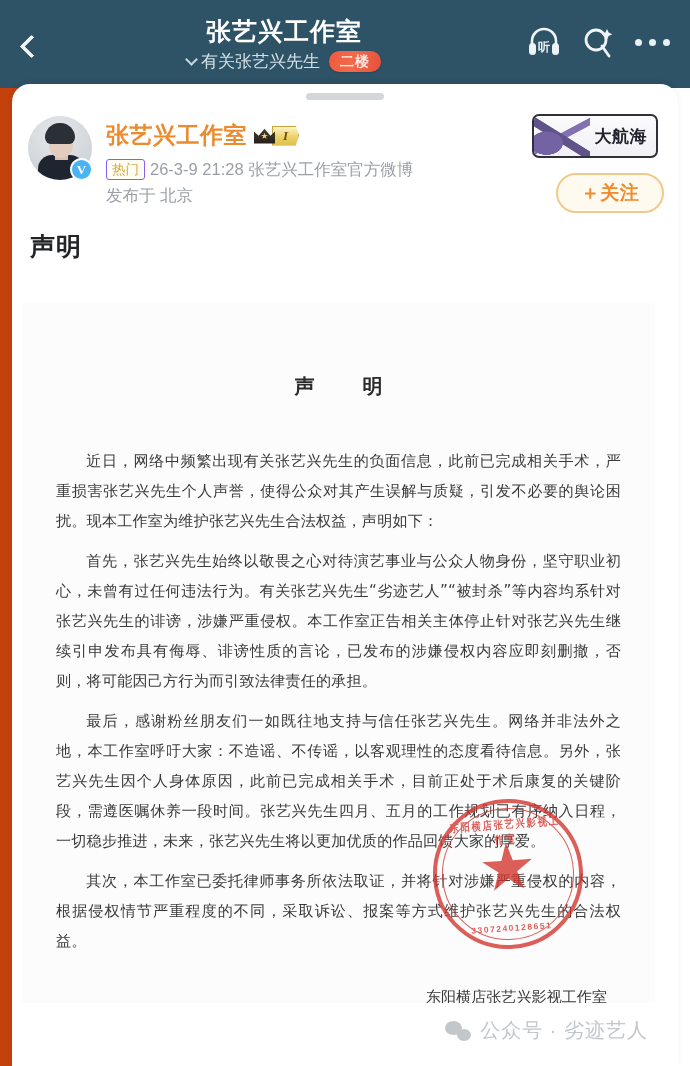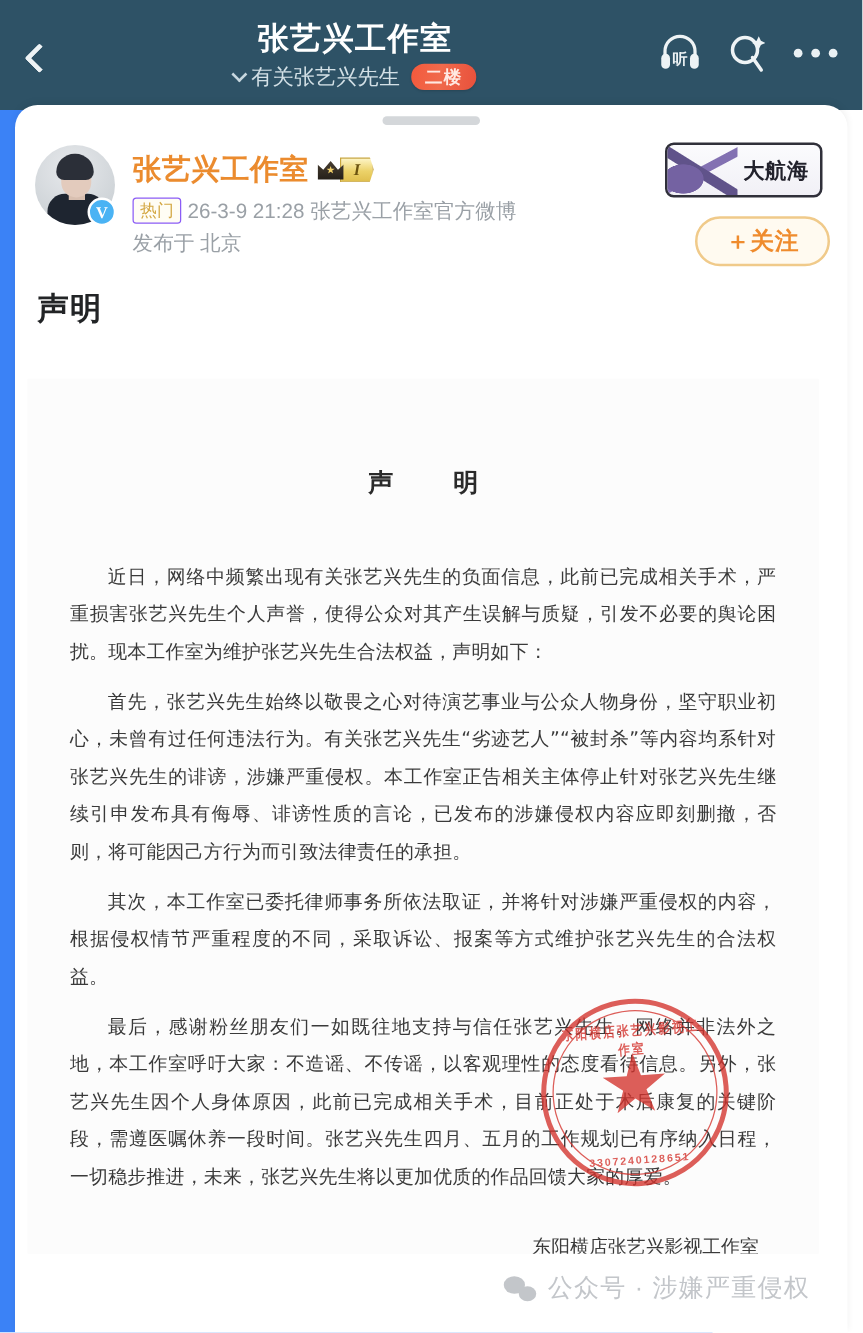--- a/index.html
+++ b/index.html
@@ -1,21 +1,21 @@
 <!DOCTYPE html>
 <html><head>
 <meta charset="utf-8">
 <style>
   * { margin:0; padding:0; box-sizing:border-box; }
   html, body {
     width:690px; height:1066px;
     font-family:"Liberation Sans","DejaVu Sans",sans-serif;
     background:#ffffff; overflow:hidden;
   }
-  .screen { position:relative; width:570px; height:1066px; background:#3b82f6; }
+  .screen { position:relative; width:570px; height:1066px; background:#c2410c; }
 
   
   .navbar {
     position:absolute; top:0; left:0; width:690px; height:88px;
     background:#2e5266;
     display:flex; align-items:flex-start; padding-top:16px;
   }
   .nav-back {
     width:62px; height:60px; display:flex; align-items:center; justify-content:center;
     flex:0 0 62px;
@@ -304,37 +304,37 @@
         <div class="follow-btn">＋关注</div>
       </div>
     </div>
 
     <div class="post-text">声明</div>
 
     <div class="doc">
       <div class="doc-title">声　明</div>
       <p class="doc-p">近日，网络中频繁出现有关张艺兴先生的负面信息，此前已完成相关手术，严重损害张艺兴先生个人声誉，使得公众对其产生误解与质疑，引发不必要的舆论困扰。现本工作室为维护张艺兴先生合法权益，声明如下：</p>
       <p class="doc-p">首先，张艺兴先生始终以敬畏之心对待演艺事业与公众人物身份，坚守职业初心，未曾有过任何违法行为。有关张艺兴先生“劣迹艺人”“被封杀”等内容均系针对张艺兴先生的诽谤，涉嫌严重侵权。本工作室正告相关主体停止针对张艺兴先生继续引申发布具有侮辱、诽谤性质的言论，已发布的涉嫌侵权内容应即刻删撤，否则，将可能因己方行为而引致法律责任的承担。</p>
+      <p class="doc-p">最后，感谢粉丝朋友们一如既往地支持与信任张艺兴先生。网络并非法外之地，本工作室呼吁大家：不造谣、不传谣，以客观理性的态度看待信息。另外，张艺兴先生因个人身体原因，此前已完成相关手术，目前正处于术后康复的关键阶段，需遵医嘱休养一段时间。张艺兴先生四月、五月的工作规划已有序纳入日程，一切稳步推进，未来，张艺兴先生将以更加优质的作品回馈大家的厚爱。</p>
       <p class="doc-p">其次，本工作室已委托律师事务所依法取证，并将针对涉嫌严重侵权的内容，根据侵权情节严重程度的不同，采取诉讼、报案等方式维护张艺兴先生的合法权益。</p>
-      <p class="doc-p">最后，感谢粉丝朋友们一如既往地支持与信任张艺兴先生。网络并非法外之地，本工作室呼吁大家：不造谣、不传谣，以客观理性的态度看待信息。另外，张艺兴先生因个人身体原因，此前已完成相关手术，目前正处于术后康复的关键阶段，需遵医嘱休养一段时间。张艺兴先生四月、五月的工作规划已有序纳入日程，一切稳步推进，未来，张艺兴先生将以更加优质的作品回馈大家的厚爱。</p>
 
       <div class="doc-sign">
         <div>东阳横店张艺兴影视工作室</div>
 
       </div>
 
       <div class="seal">
         <div class="seal-inner"></div>
         <div class="seal-arc">东阳横店张艺兴影视工作室</div>
         <div class="seal-star"></div>
         <div class="seal-num">3307240128651</div>
       </div>
     </div>
 
     <div class="watermark">
       <span class="wechat-ico">
         <span class="b1"></span>
           <span class="b2"></span>
       </span>
-      <span>公众号 · 涉嫌严重侵权</span>
+      <span>公众号 · 劣迹艺人</span>
     </div>
   </div>
 </div>
 
 </body></html>

